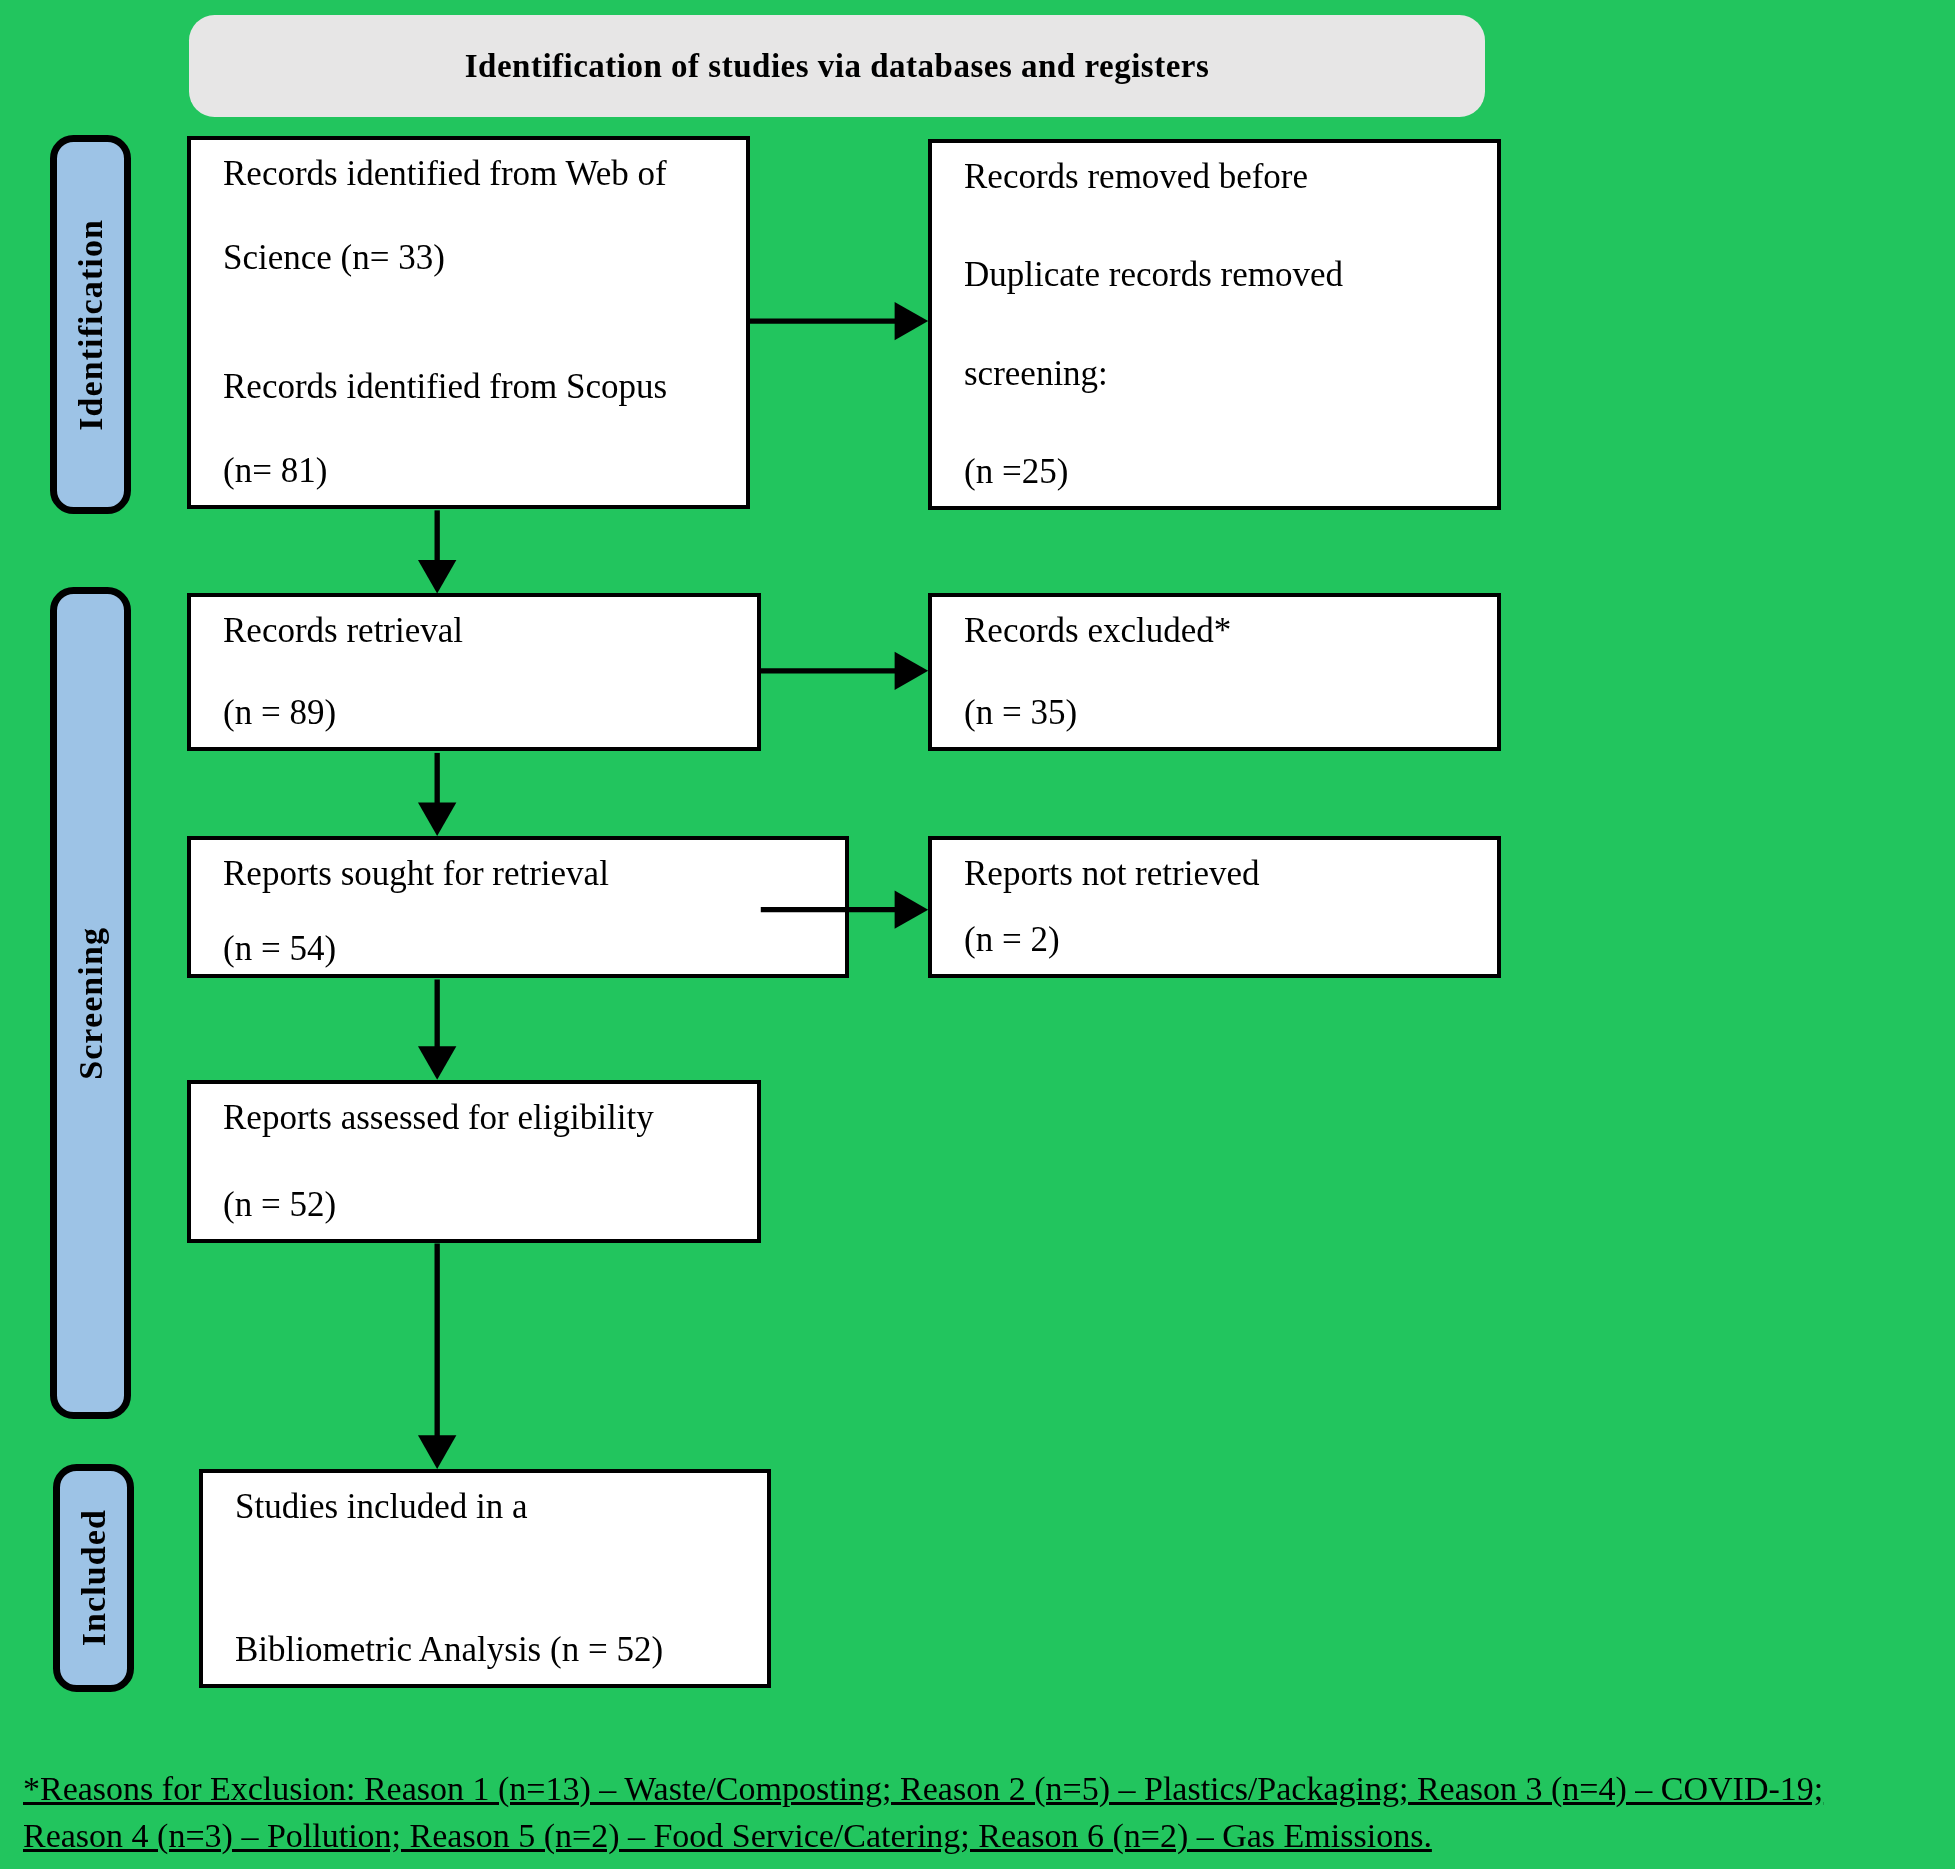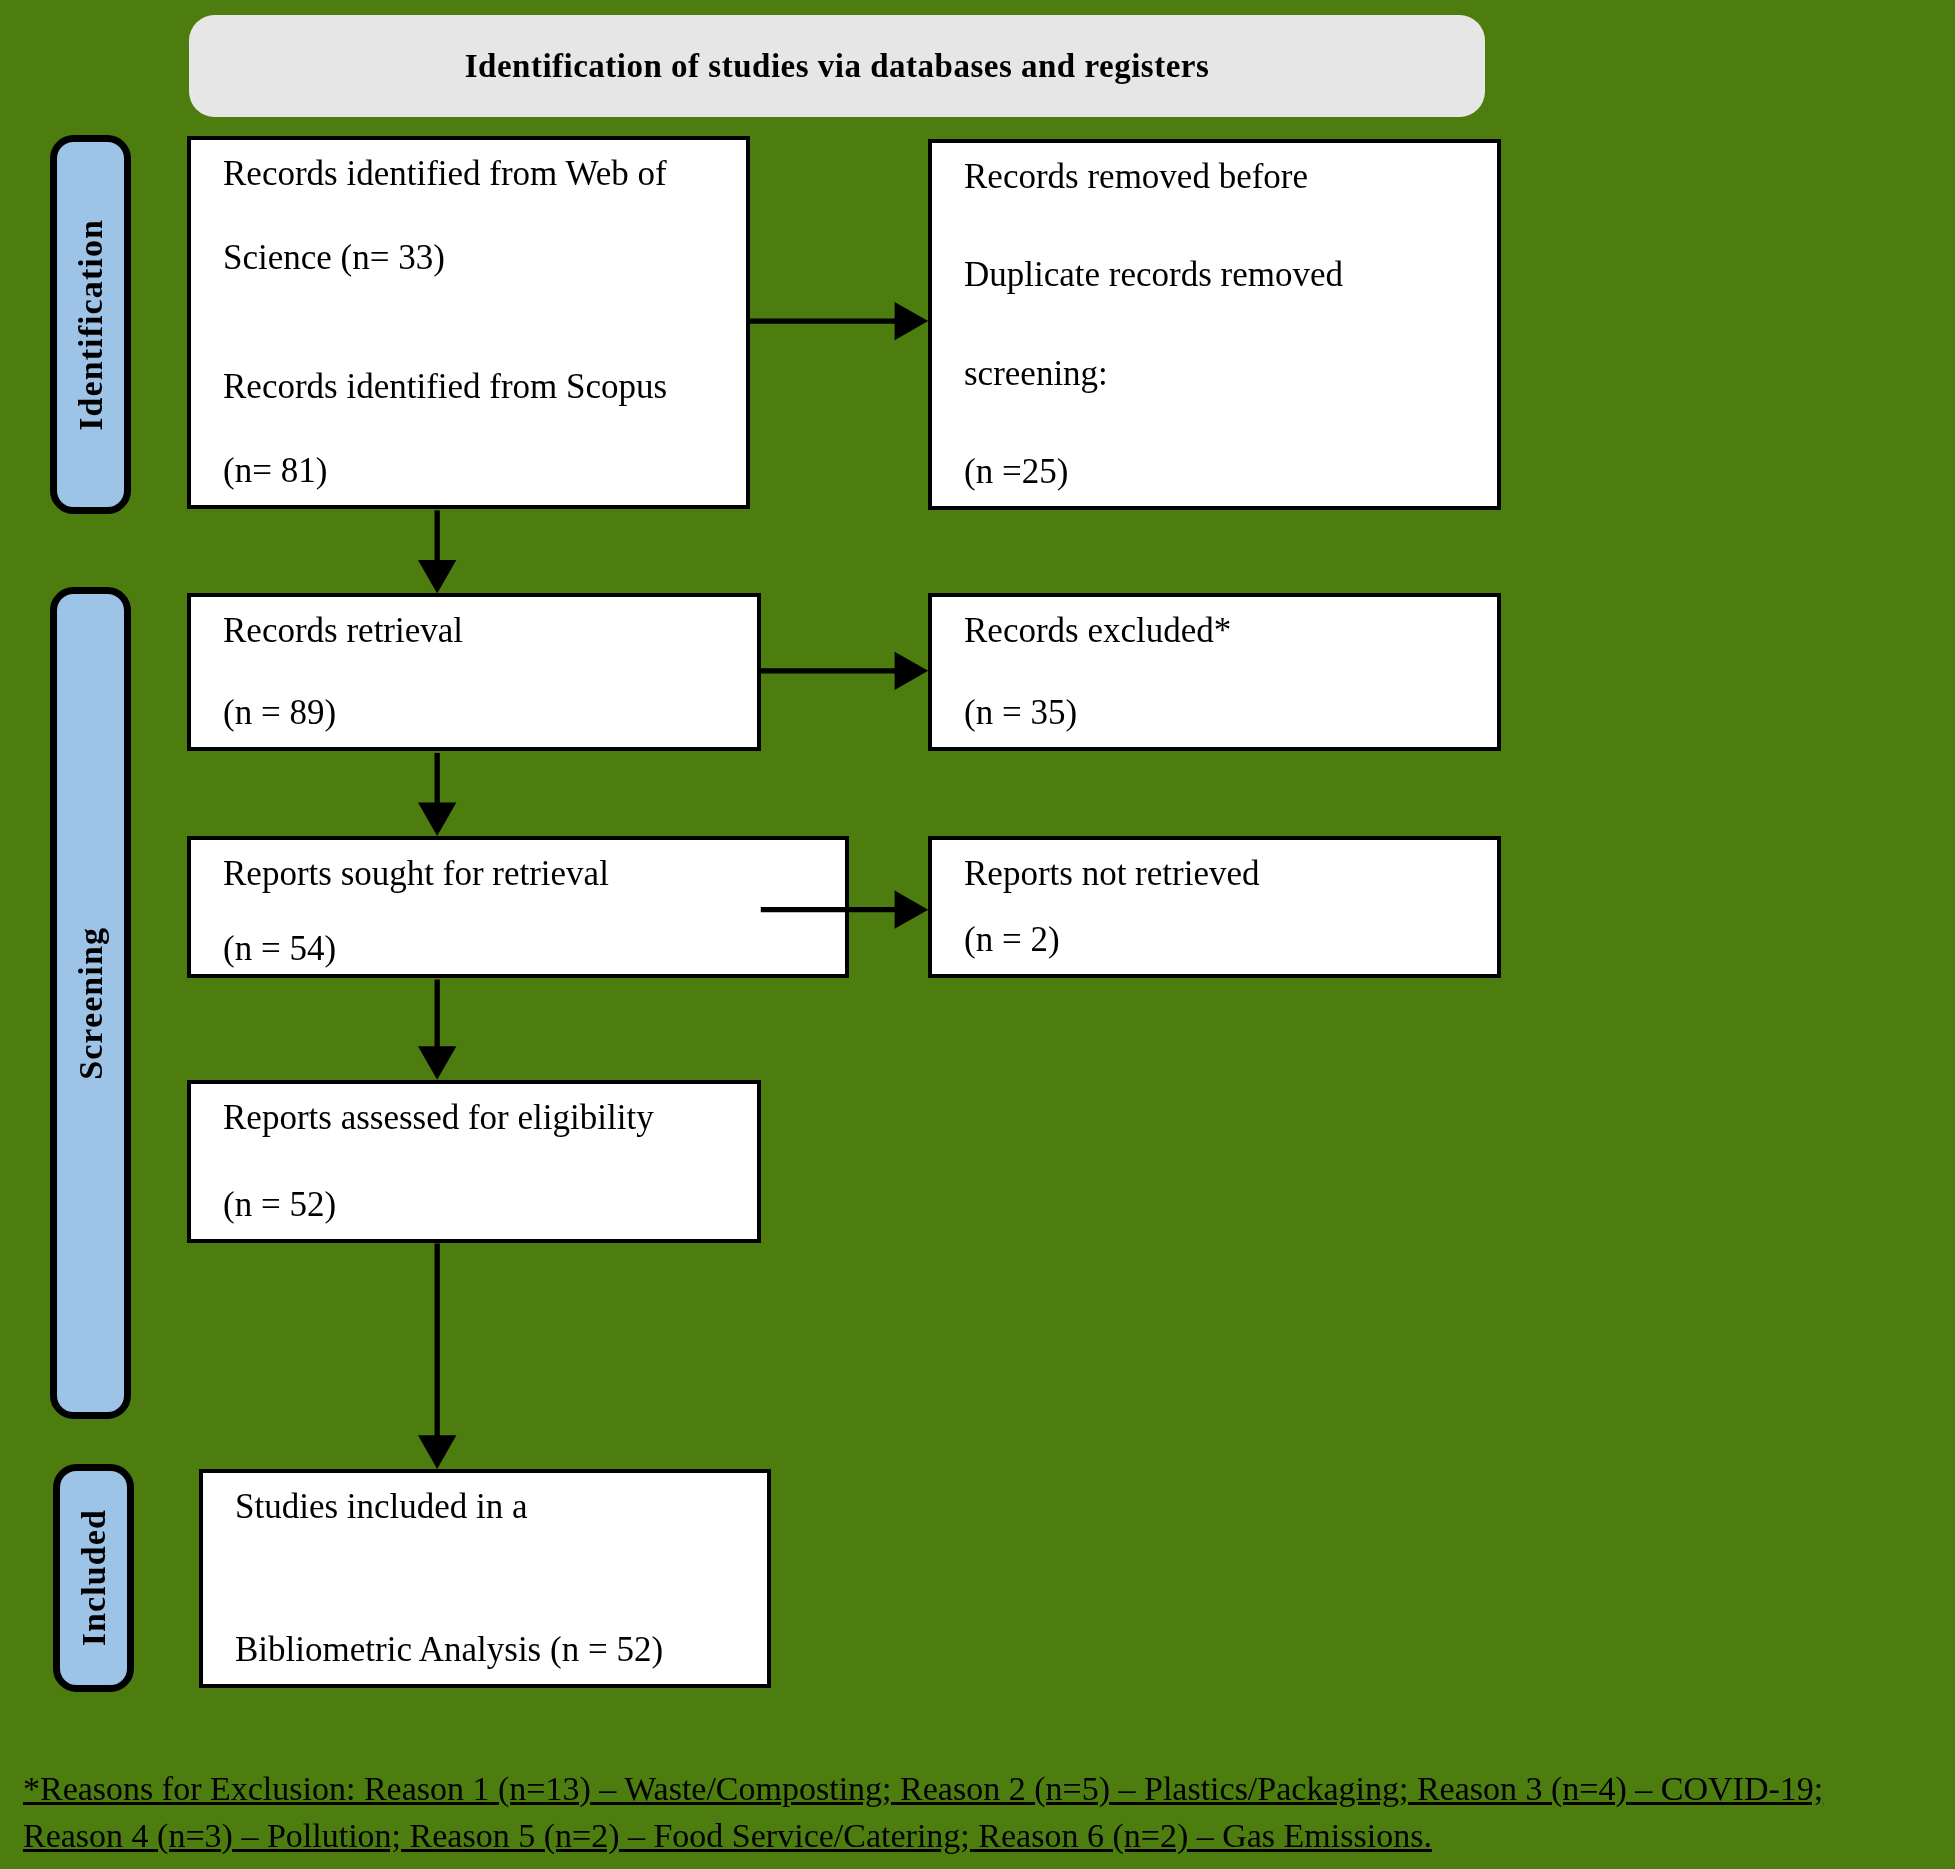--- a/index.html
+++ b/index.html
@@ -13,21 +13,21 @@
   *{margin:0;padding:0;box-sizing:border-box;}
   html,body{background:#ffffff;}
   body{
     font-family:"Liberation Serif","DejaVu Serif",serif;
     color:var(--text-color);
   }
   .canvas{
     position:relative;
     width:1955px;
     height:1870px;
-    background:#4d7c0f;
+    background:#22c55e;
     overflow:hidden;
   }
   
   .header-band{
     position:absolute;
     left:189px; top:15px;
     width:1296px; height:102px;
     background:var(--header-fill);
     border-radius:25.6px;
     display:flex; align-items:center; justify-content:center;

